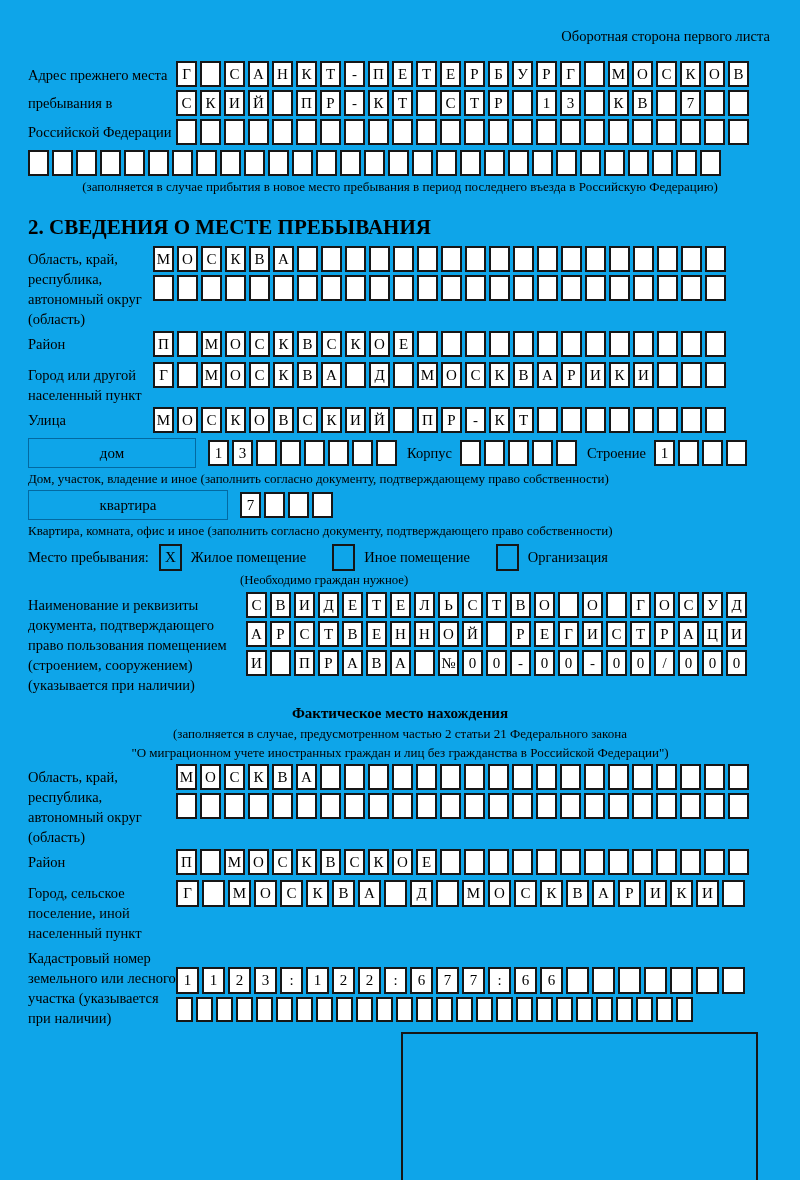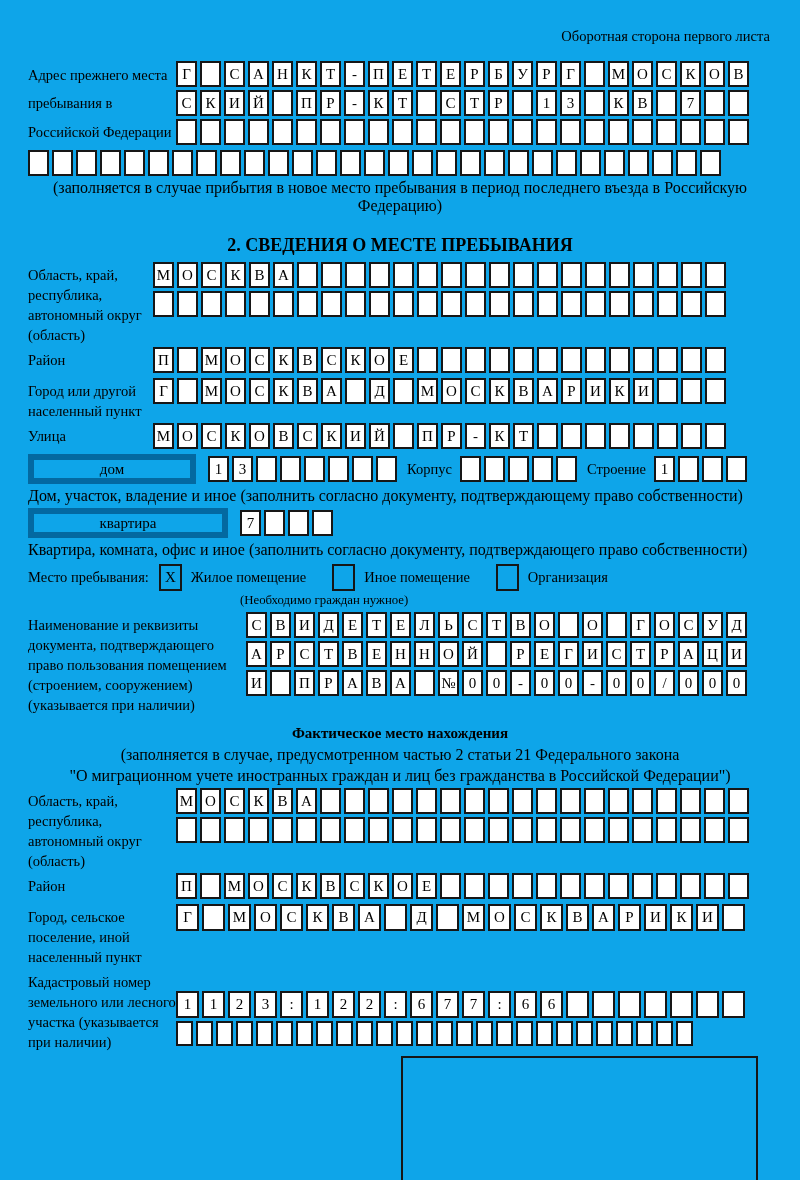--- a/index.html
+++ b/index.html
@@ -22,28 +22,28 @@
   .cellrow{ display:flex; gap:3px; margin-bottom:3px; }
   .cell{
     box-sizing:border-box; width:21px; height:26px; border:2px solid #161616;
     display:inline-flex; align-items:center; justify-content:center;
     font-size:15px; background:#fff; flex:0 0 auto;
   }
   .cell.lg{ width:23px; height:27px; }
   .cell.sm{ width:17px; height:25px; }
 
   .fullrow{ margin:0 0 3px 0; }
-  .note{ font-size:16px; margin:1px 0 3px 0; }
+  .note{ font-size:13px; margin:1px 0 3px 0; }
   .center{ text-align:center; }
-  .section-title{ text-align:center; font-weight:bold; font-size:18px; margin:20px 0 6px 0; }
+  .section-title{ font-weight:bold; font-size:21px; margin:20px 0 6px 0; }
   .subtitle{ text-align:center; font-weight:bold; font-size:15px; margin:10px 0 4px 0; }
 
   .house-row{ display:flex; align-items:center; margin:2px 0 3px 0; }
   .named-box{
-    box-sizing:border-box; border:6px solid #0369a1; height:30px;
+    box-sizing:border-box; border:1px solid #0369a1; height:30px;
     display:flex; align-items:center; justify-content:center; font-size:15px;
   }
   .bw168{ width:168px; flex:0 0 168px; margin-right:12px; }
   .bw200{ width:200px; flex:0 0 200px; margin-right:12px; }
   .inline-label{ font-size:14.5px; margin:0 8px 0 10px; }
   .house-row .cellrow{ margin-bottom:0; }
 
   .stay-row{ display:flex; align-items:center; font-size:14.5px; margin:5px 0 2px 0; }
   .optbox{
     box-sizing:border-box; width:23px; height:27px; border:2px solid #161616;

